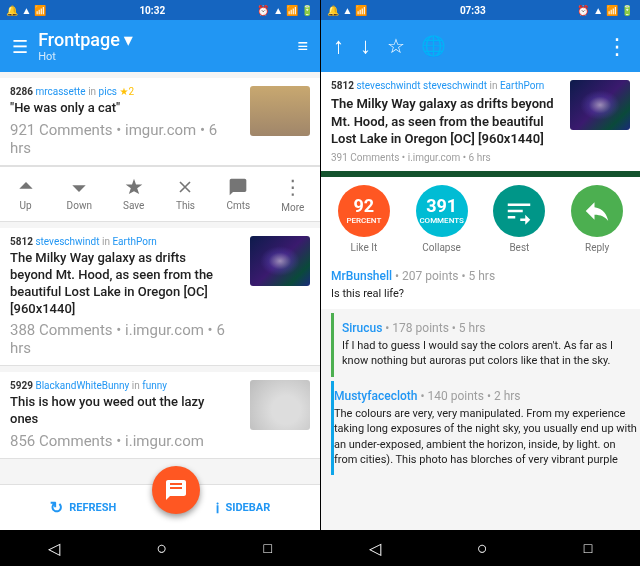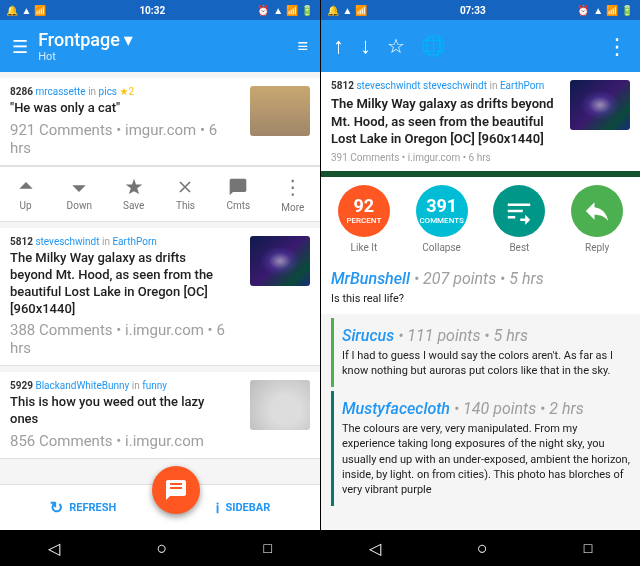--- a/index.html
+++ b/index.html
@@ -249,24 +249,23 @@
       flex: 1;
       overflow: hidden;
       background: #f5f5f5;
     }
     .comment {
       background: #fff;
       margin: 0 0 4px 0;
       padding: 8px 10px;
     }
     .comment-meta {
-      font-size: 16px;
+      font-size: 12px;
       color: #9e9e9e;
       margin-bottom: 3px;
-      font-style: italic;
     }
     .comment-meta .author { color: #2196F3; font-weight: 500; }
     .comment-text {
       font-size: 11px;
       color: #212121;
       line-height: 1.4;
     }
     .comment-nested {
       margin-left: 10px;
       border-left: 3px solid #4CAF50;
@@ -579,28 +578,28 @@
         <span class="author">MrBunshell</span>
         <span> • 207 points • 5 hrs</span>
       </div>
       <div class="comment-text">Is this real life?</div>
     </div>
 
     <div class="comment" style="background:#f5f5f5;padding:0;">
       <div class="comment-nested" style="border-left:3px solid #4CAF50;margin-left:10px;padding:8px 8px;">
         <div class="comment-meta">
           <span class="author">Sirucus</span>
-          <span> • 111 points • 5 hrs</span>
+          <span> • 178 points • 5 hrs</span>
         </div>
         <div class="comment-text">If I had to guess I would say the colors aren't. As far as I know nothing but auroras put colors like that in the sky.</div>
       </div>
     </div>
 
     <div class="comment" style="background:#f5f5f5;padding:0;">
-      <div style="border-left:3px solid #0f766e;margin-left:10px;padding:8px 8px;">
+      <div style="border-left:3px solid #0ea5e9;margin-left:10px;padding:8px 0;">
         <div class="comment-meta">
           <span class="author">Mustyfacecloth</span>
           <span> • 140 points • 2 hrs</span>
         </div>
         <div class="comment-text">The colours are very, very manipulated. From my experience taking long exposures of the night sky, you usually end up with an under-exposed, ambient the horizon, inside, by light. on from cities). This photo has blorches of very vibrant purple</div>
       </div>
     </div>
   </div>
 
   <div class="sys-nav">

